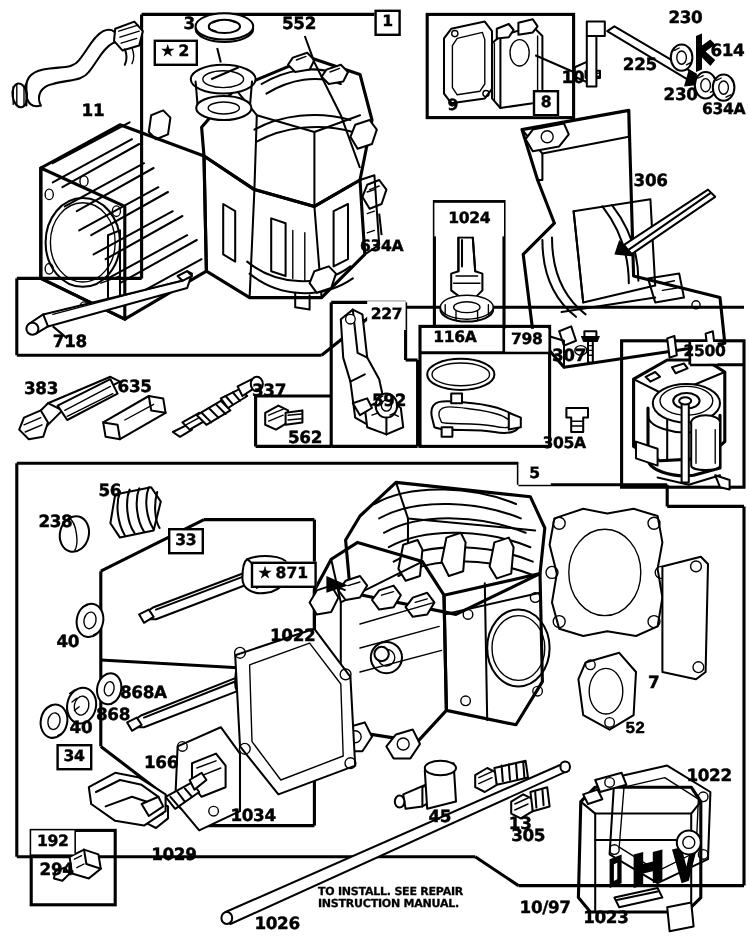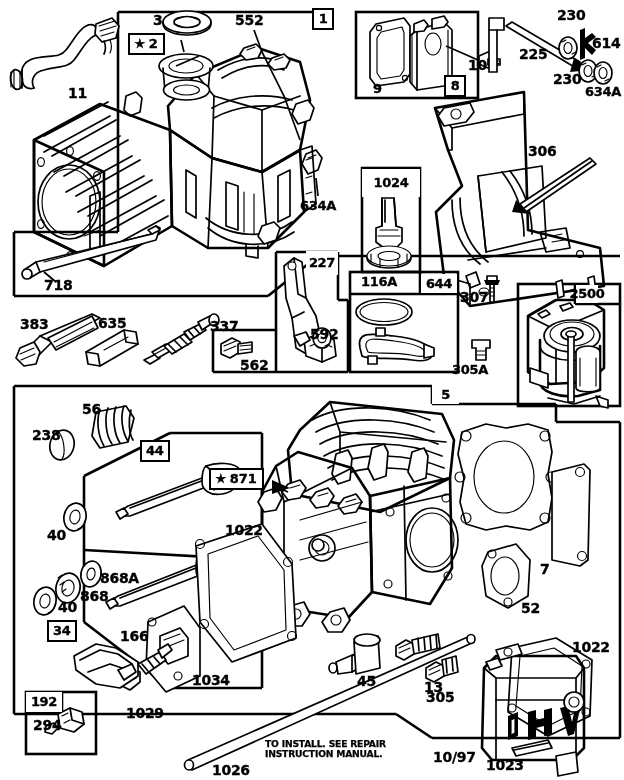--- a/index.html
+++ b/index.html
@@ -714,27 +714,27 @@
   <div class="boxnum" style="left:312px; top:8px; min-width:22px;">1</div>
 
   <div class="boxnum" style="left:444px; top:75px; min-width:22px;">8</div>
 
   <div class="boxnum" style="left:362px; top:169px; width:58px; height:28px; border:none;">1024</div>
 
   <div class="boxnum" style="left:306px; top:251px; width:32px; height:24px; border:none;">227</div>
 
   <div class="boxnum" style="left:352px; top:274px; width:54px; height:16px; border:none;">116A</div>
 
-  <div class="boxnum" style="left:421px; top:274px; width:36px; height:19px; border:none;">644</div>
+  <div class="boxnum" style="left:421px; top:274px; width:36px; height:19px; border:none;">798</div>
 
   <div class="boxnum" style="left:576px; top:285px; width:22px; height:18px; border:none;">2500</div>
 
   <div class="boxnum" style="left:432px; top:386px; width:27px; height:18px; border:none;">5</div>
 
-  <div class="boxnum" style="left:140px; top:440px; min-width:26px;">44</div>
+  <div class="boxnum" style="left:140px; top:440px; min-width:26px;">33</div>
 
   <div class="boxnum" style="left:34px; top:620px; min-width:26px;margin-left:13px;">34</div>
 
   <div class="boxnum" style="left:26px; top:692px; width:36px; height:20px; border:none;">192</div>
 
   <div class="startag" style="left:128px; top:33px;">
     <span class="st">★</span>
     <span>2</span>
   </div>
 
@@ -792,21 +792,21 @@
   <div class="lbl lg" style="left:58px; top:600px;">40</div>
 
   <div class="lbl lg" style="left:100px; top:571px;">868A</div>
 
   <div class="lbl lg" style="left:80px; top:589px;">868</div>
 
   <div class="lbl lg" style="left:225px; top:523px;">1022</div>
 
   <div class="lbl lg" style="left:540px; top:562px;">7</div>
 
-  <div class="lbl lg" style="left:521px; top:601px;">52</div>
+  <div class="lbl lg" style="left:521px; top:601px;font-family:Liberation Mono, monospace;">52</div>
 
   <div class="lbl lg" style="left:120px; top:629px;">166</div>
 
   <div class="lbl lg" style="left:192px; top:673px;">1034</div>
 
   <div class="lbl lg" style="left:126px; top:706px;">1029</div>
 
   <div class="lbl lg" style="left:33px; top:718px;">294</div>
 
   <div class="lbl lg" style="left:357px; top:674px;">45</div>

